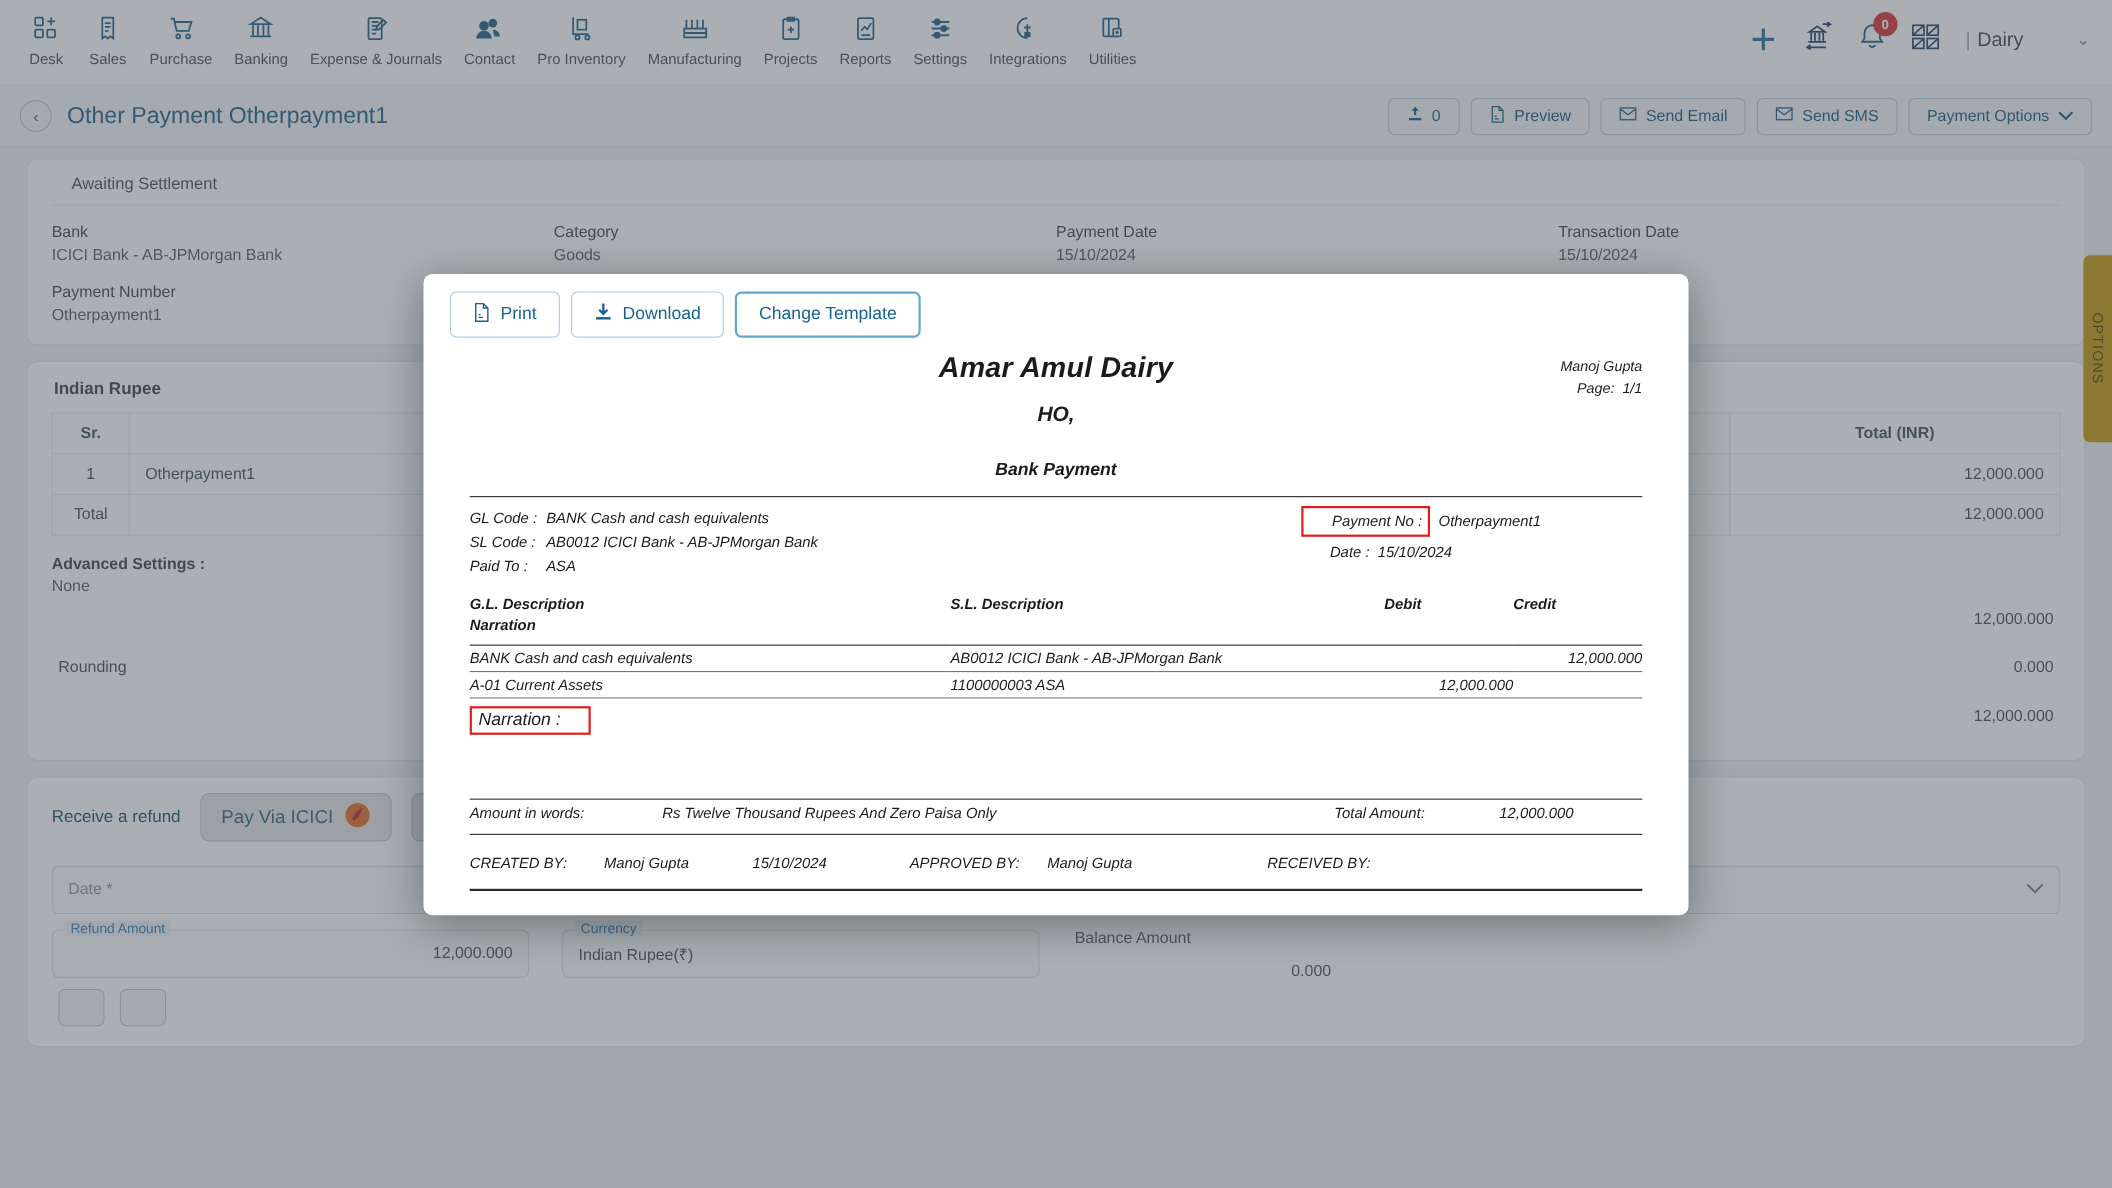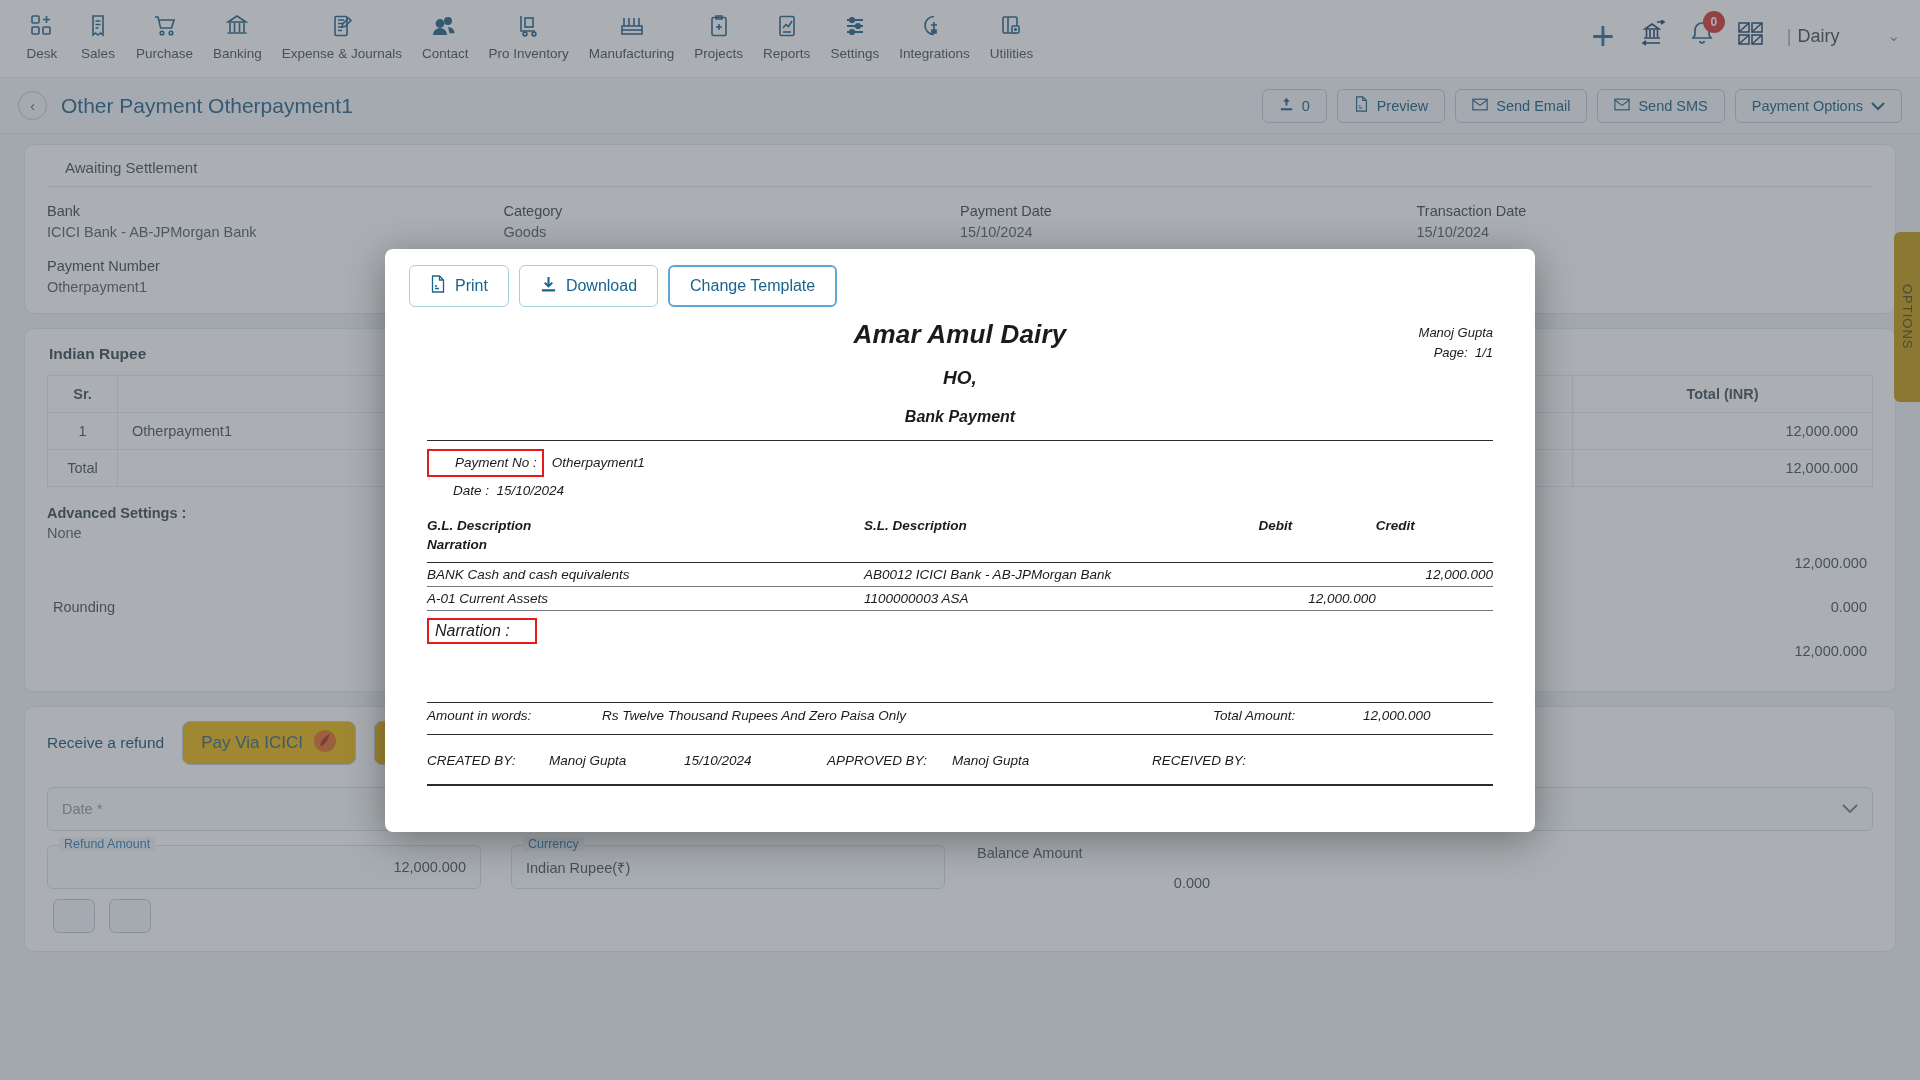--- a/index.html
+++ b/index.html
@@ -79,21 +79,21 @@
   .c-center { text-align:center; }
   .adv { margin-top:18px; font-size:14.5px; color:#333f4a; font-weight:600; }
   .adv-v { font-size:14.5px; color:#4b5862; margin-top:4px; }
 
   .totrow { display:flex; align-items:center; justify-content:space-between; padding:14px 6px; font-size:14.5px; color:#3c4a56;}
 
   
   .refund-head { display:flex; align-items:center; gap:18px; }
   .refund-lbl { font-size:15.5px; color:#0c4a6e; }
   .paybtn {
-    border:1px solid #b9c9d6; background:#eab308; border-radius:8px;
+    border:1px solid #b9c9d6; background:#e5e5e5; border-radius:8px;
     height:44px; padding:0 18px; display:flex; align-items:center; gap:10px;
     color:#2b5f85; font-size:17px; cursor:pointer;
   }
   .chk { width:17px; height:17px; border:1.5px solid #8d98a3; border-radius:3px; background:#fff; }
   .chklab { font-size:15px; color:#4b5862; }
 
   .fields { display:grid; grid-template-columns:repeat(4,1fr); gap:14px 30px; margin-top:22px; }
   .fld {
     border:1px solid #d7dde2; border-radius:6px; height:44px;
     display:flex; align-items:center; padding:10px 14px; background:#fafbfc;
@@ -149,21 +149,21 @@
     padding:0 20px; display:flex; align-items:center; gap:9px;
     color:#18648f; font-size:16px; cursor:pointer;
   }
   .tbtn.active { border:2px solid #5fa8d3; }
 
   .doc { padding:4px 42px 0 42px; color:#1b1b1b; font-family:"Liberation Sans", sans-serif;font-style:italic; }
   .doc-head { display:flex; align-items:flex-start; }
   .doc-head .center { flex:1; text-align:center; }
   .co-name { font-size:26px; font-weight:bold; letter-spacing:.2px; }
   .co-sub { font-size:19px; font-weight:bold; margin-top:17px; }
-  .doc-type { font-size:16px; font-weight:bold; margin-top:19px; text-align:center; }
+  .doc-type { font-size:16px; font-weight:bold; margin-top:30px; text-align:center; }
   .doc-right { text-align:right; font-size:13px; line-height:1.5; min-width:150px; padding-top:4px;}
 
   .rule { height:1.4px; background:#2b2b2b; margin:14px 0 8px 0; }
   .thin-rule { height:1px; background:#444; margin:6px 0; }
 
   .info-row { display:flex; font-size:13.5px; line-height:1.62; }
   .info-left { flex:1; }
   .info-right { width:310px; }
   .ikey { display:inline-block; }
   .hl-box { border:2px solid #e31b1b; padding:1px 5px 1px 26px; display:inline-block; }
@@ -589,20 +589,25 @@
       <div class="doc-right">
         <div>Manoj Gupta</div>
         <div><span>Page:</span>&nbsp;&nbsp;<span>1/1</span></div>
       </div>
     </div>
     <div class="doc-type">Bank Payment</div>
 
     <div class="rule"></div>
 
     <div class="info-row">
+      <div class="info-left">
+        <div><span class="ikey" style="min-width:62px">GL Code :</span>&nbsp;&nbsp;<span>BANK Cash and cash equivalents</span></div>
+        <div><span class="ikey" style="min-width:62px">SL Code :</span>&nbsp;&nbsp;<span>AB0012 ICICI Bank - AB-JPMorgan Bank</span></div>
+        <div><span class="ikey" style="min-width:62px">Paid To :</span>&nbsp;&nbsp;<span>ASA</span></div>
+      </div>
       <div class="info-right">
         <div style="display:flex;align-items:center;gap:8px">
           <span class="hl-box">Payment No :</span>
           <span>Otherpayment1</span>
         </div>
         <div style="padding-left:26px;margin-top:3px">
           <span>Date :</span>&nbsp;&nbsp;<span>15/10/2024</span>
         </div>
       </div>
     </div>

